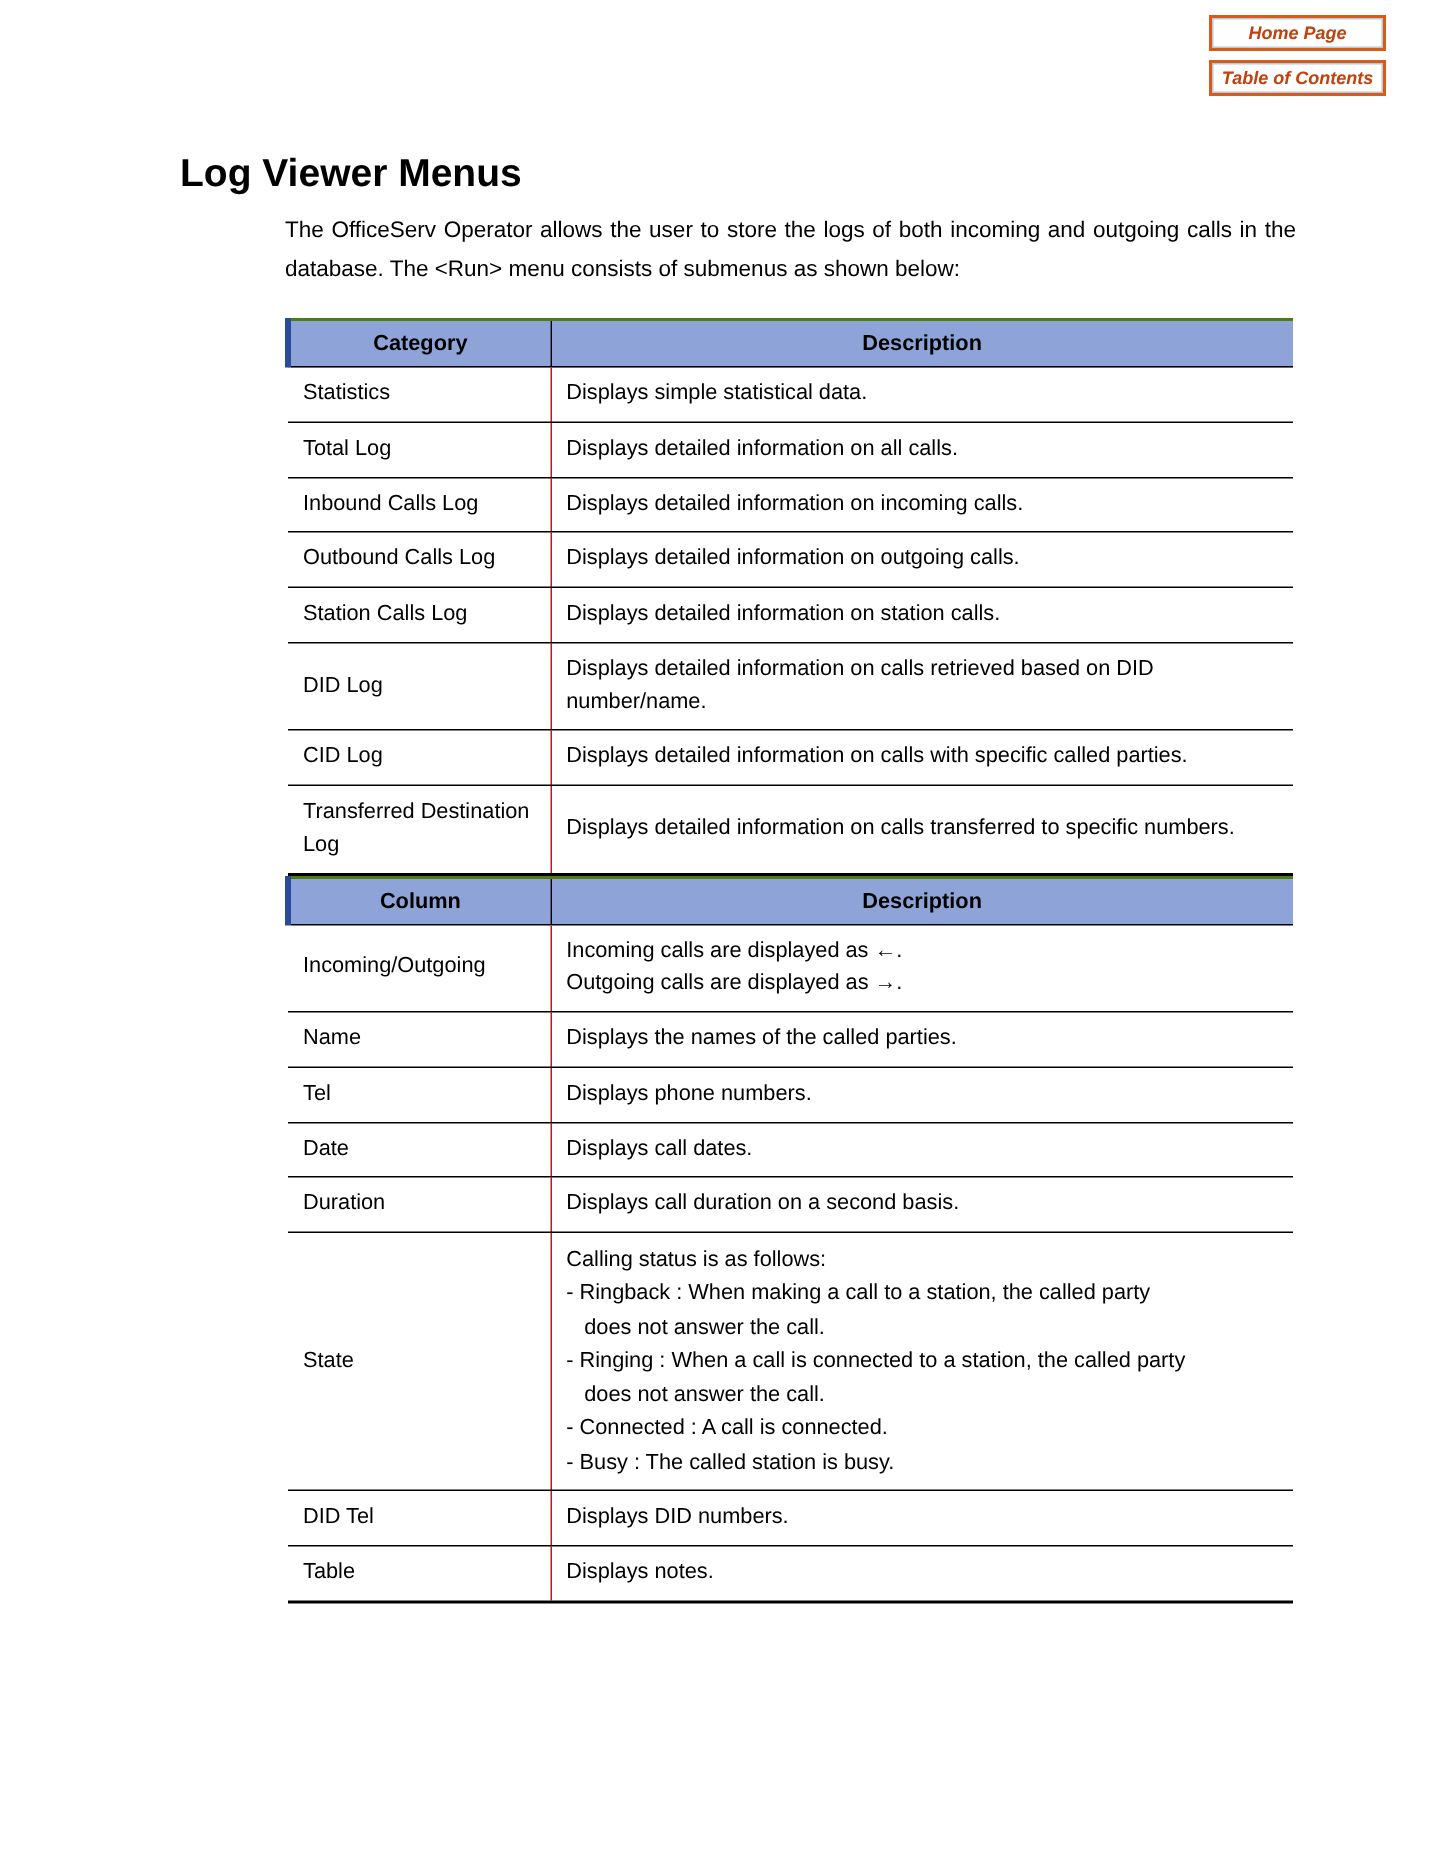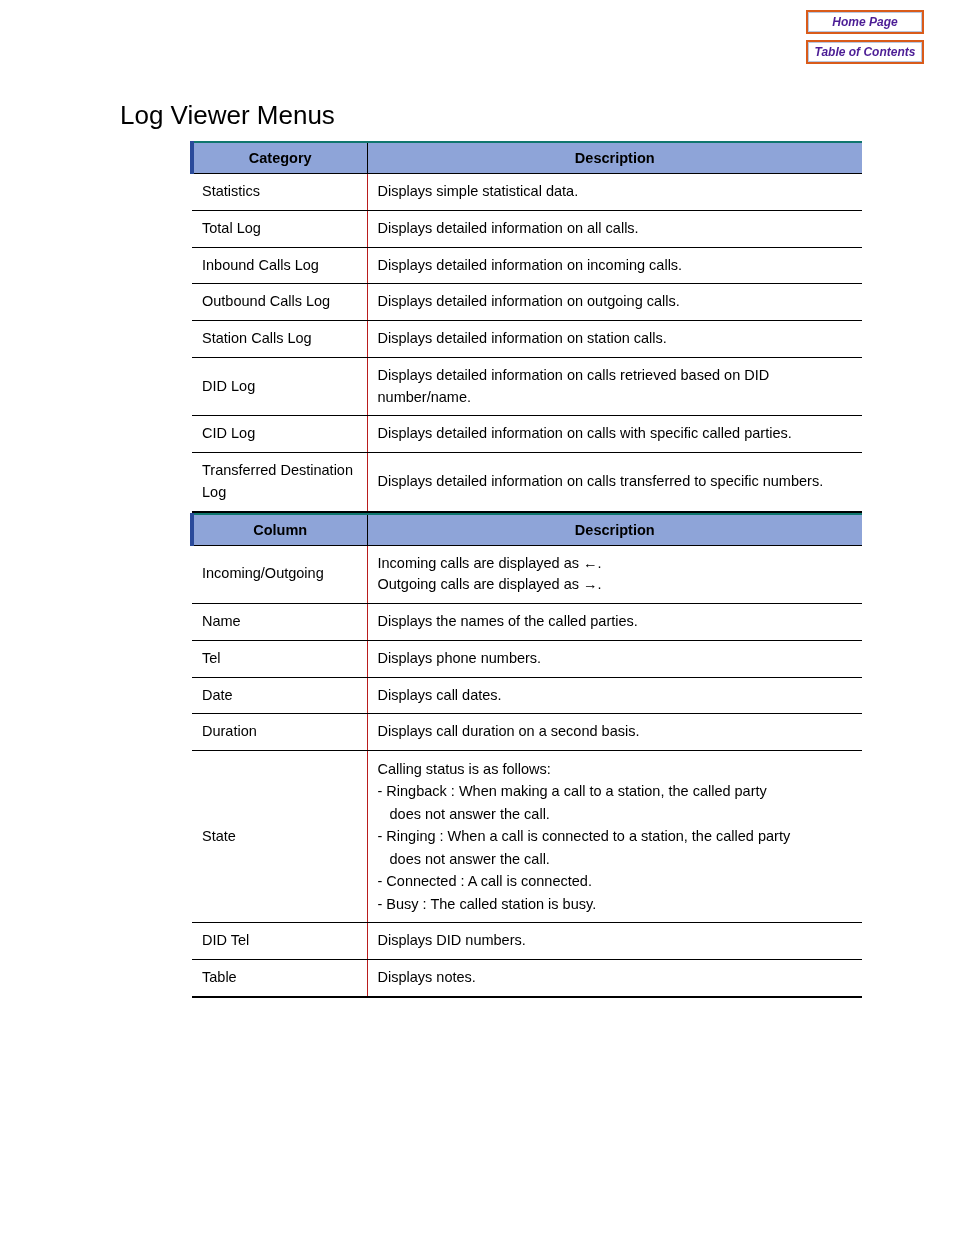--- a/index.html
+++ b/index.html
@@ -27,27 +27,27 @@
     width: 118px;
     height: 24px;
     border: 2px solid #d95b1a;
     background: #fff;
     display: flex;
     align-items: center;
     justify-content: center;
     font-weight: bold;
     font-style: italic;
     font-size: 12px;
-    color: #4c1d95;
+    color: #c2410c;
     cursor: pointer;
     box-shadow: inset 0 0 0 1px #b8c7e0;
   }
   h1.title {
     font-size: 26px;
-    font-weight: normal;
+    font-weight: bold;
     margin: 90px 0 10px 0;
   }
   .intro {
     margin: 0 0 20px 70px;
     font-size: 15px;
     line-height: 1.7;
     text-align: justify;
   }
   .mid-text {
     margin: 24px 0 14px 70px;
@@ -57,21 +57,21 @@
     border-collapse: collapse;
     width: 672px;
     margin-left: 70px;
     font-size: 14.5px;
   }
   table.doc-table th {
     background: #8ea4d8;
     font-weight: bold;
     text-align: center;
     padding: 7px 6px;
-    border-top: 2px solid #0f766e;
+    border-top: 2px solid #4d7c0f;
     border-bottom: 1px solid #000;
     border-left: none;
     border-right: none;
   }
   table.doc-table th + th {
     border-left: 1px solid #000;
   }
   table.doc-table th:first-child {
     border-left: 4px solid #2a4a9a;
   }
@@ -100,20 +100,21 @@
 
 <div class="page">
 
   <div class="nav-buttons">
     <div class="nav-btn">Home Page</div>
     <div class="nav-btn">Table of Contents</div>
   </div>
 
   <h1 class="title">Log Viewer Menus</h1>
 
+  <p class="intro">The OfficeServ Operator allows the user to store the logs of both incoming and outgoing calls in the database. The &lt;Run&gt; menu consists of submenus as shown below:</p>
 
   <table class="doc-table">
     <thead>
       <tr>
         <th>Category</th>
         <th>Description</th>
       </tr>
     </thead>
     <tbody id="t1-body">
         <tr>

